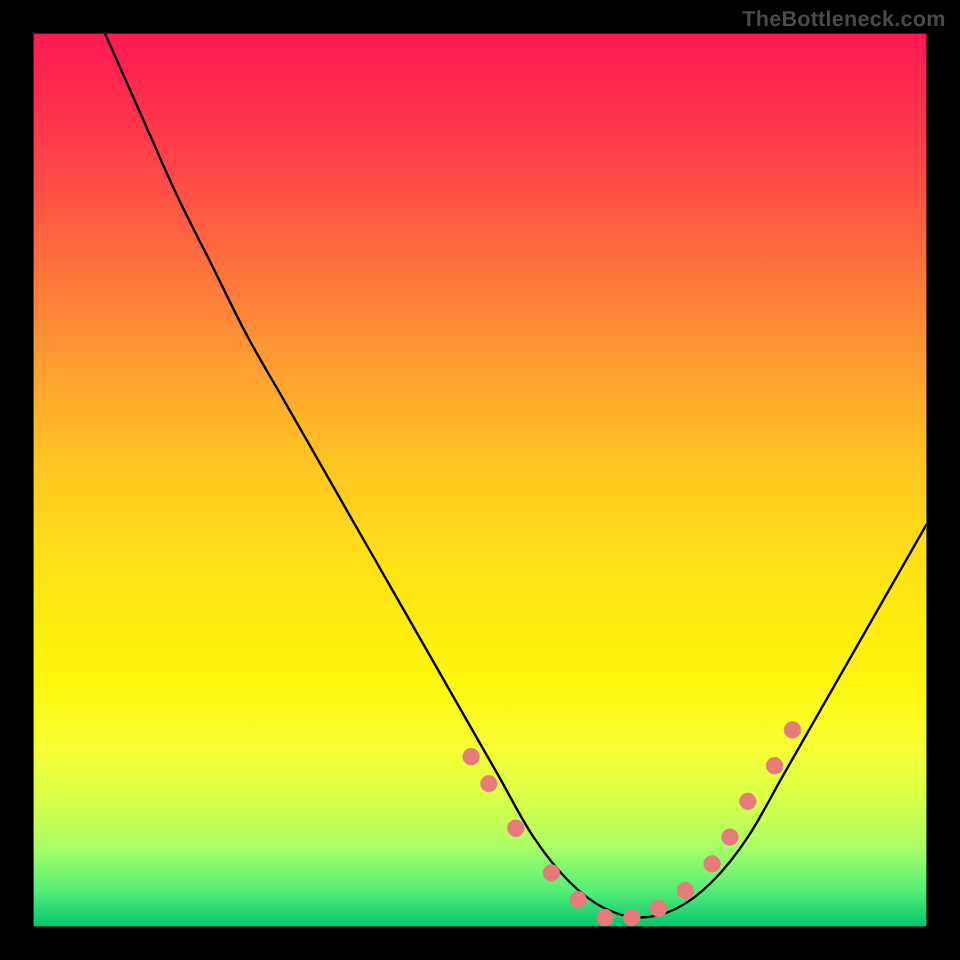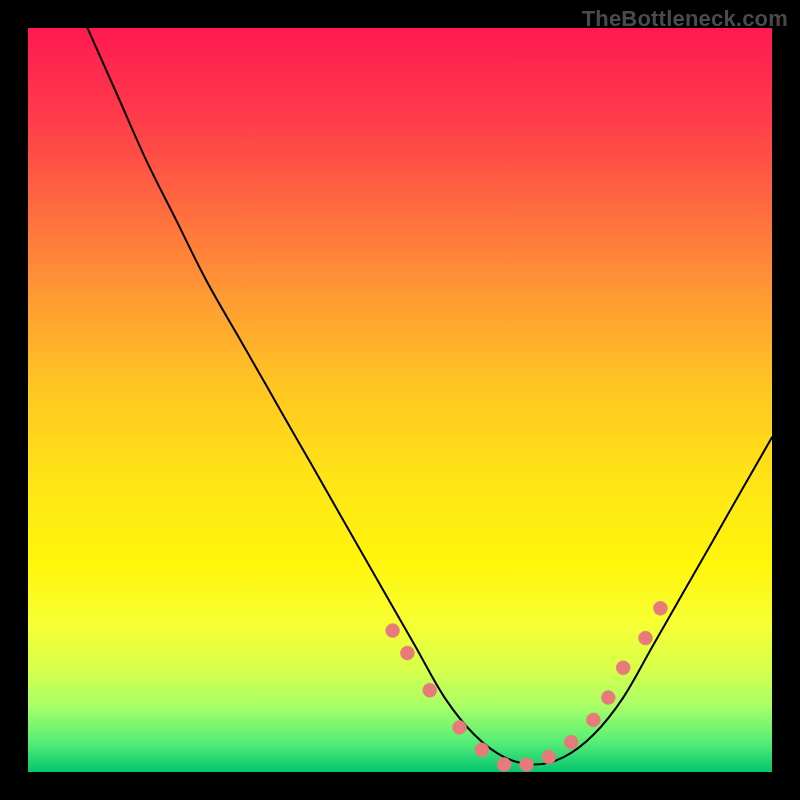--- a/index.html
+++ b/index.html
@@ -30,21 +30,21 @@
       #aaff66 91%,
       #55ee77 96%,
       #04c56e 100%
     );
   }
   .watermark {
     position: absolute;
     top: 6px;
     right: 12px;
     font-family: Arial, Helvetica, sans-serif;
-    font-size: 22px;
+    font-size: 18px;
     font-weight: 600;
     color: #4a4a4a;
     letter-spacing: 0.2px;
     user-select: none;
   }
   svg.overlay {
     position: absolute;
     left: 0;
     top: 0;
     width: 744px;

